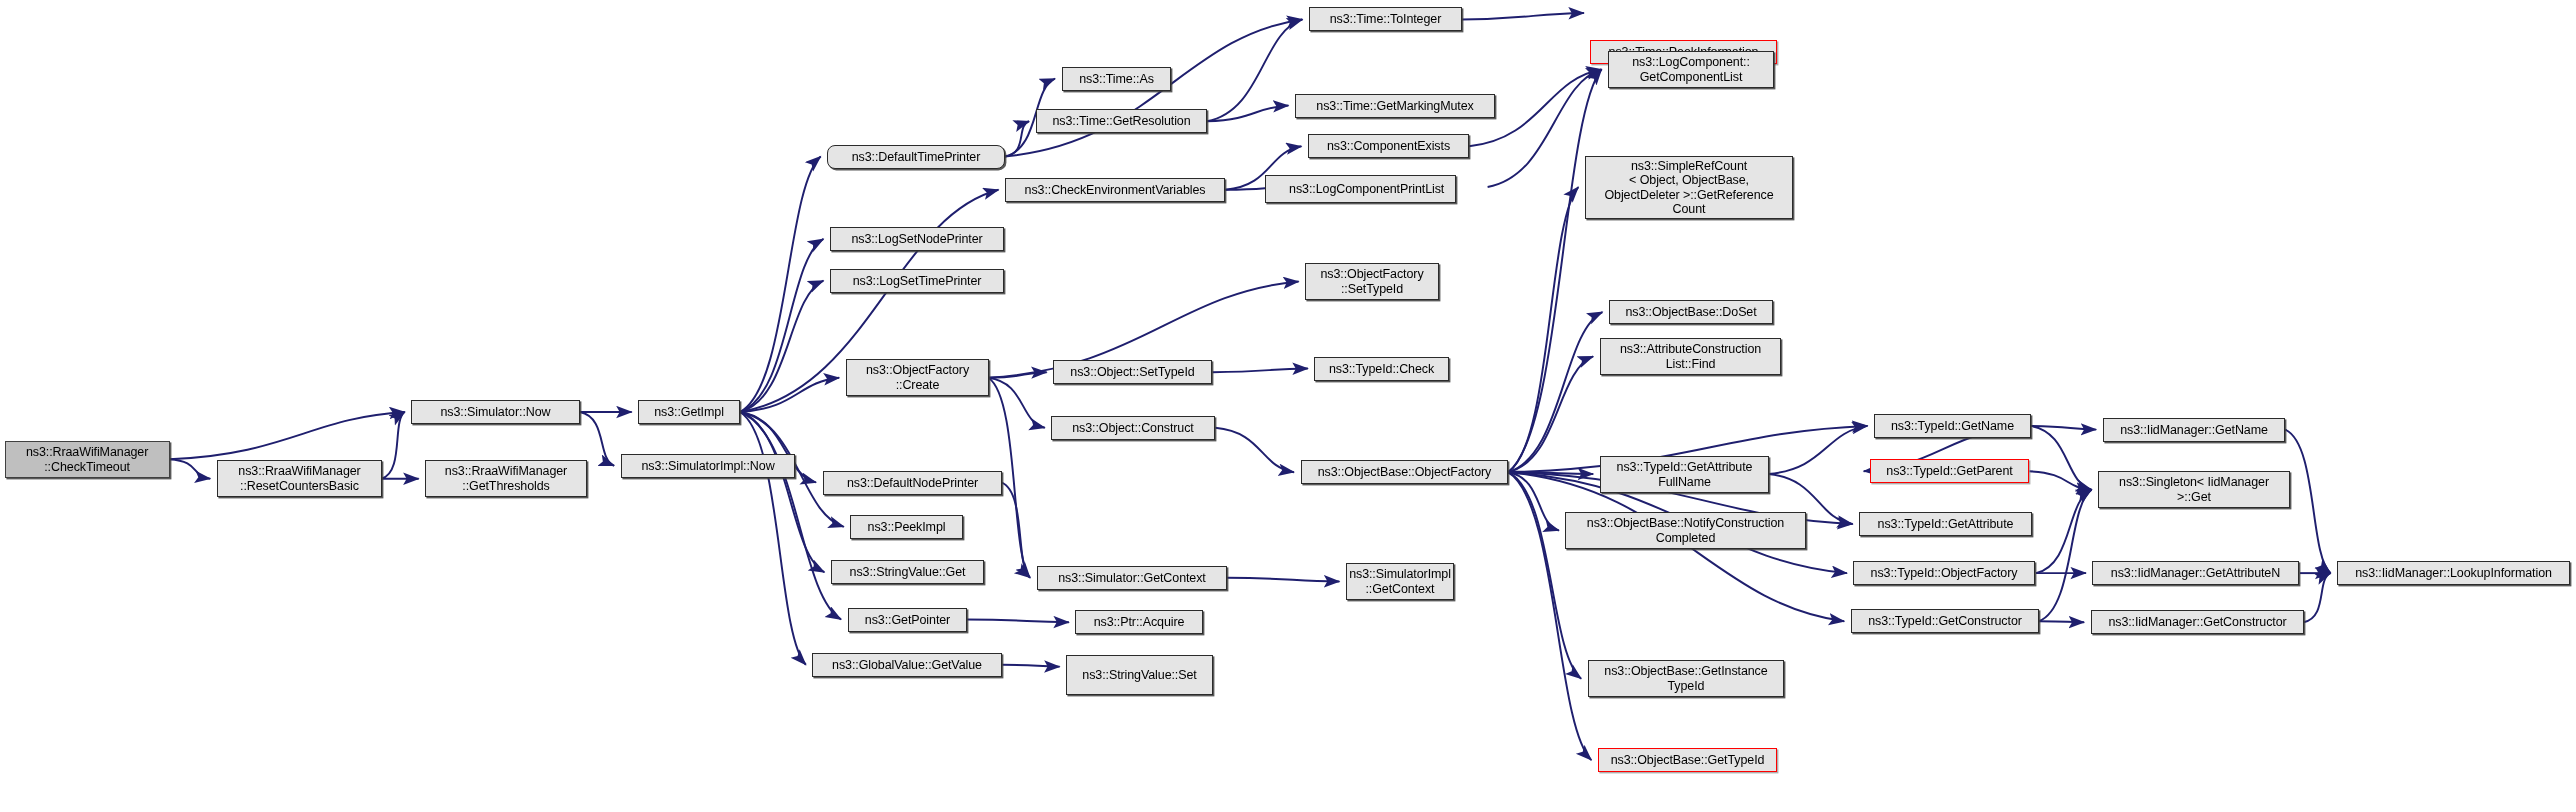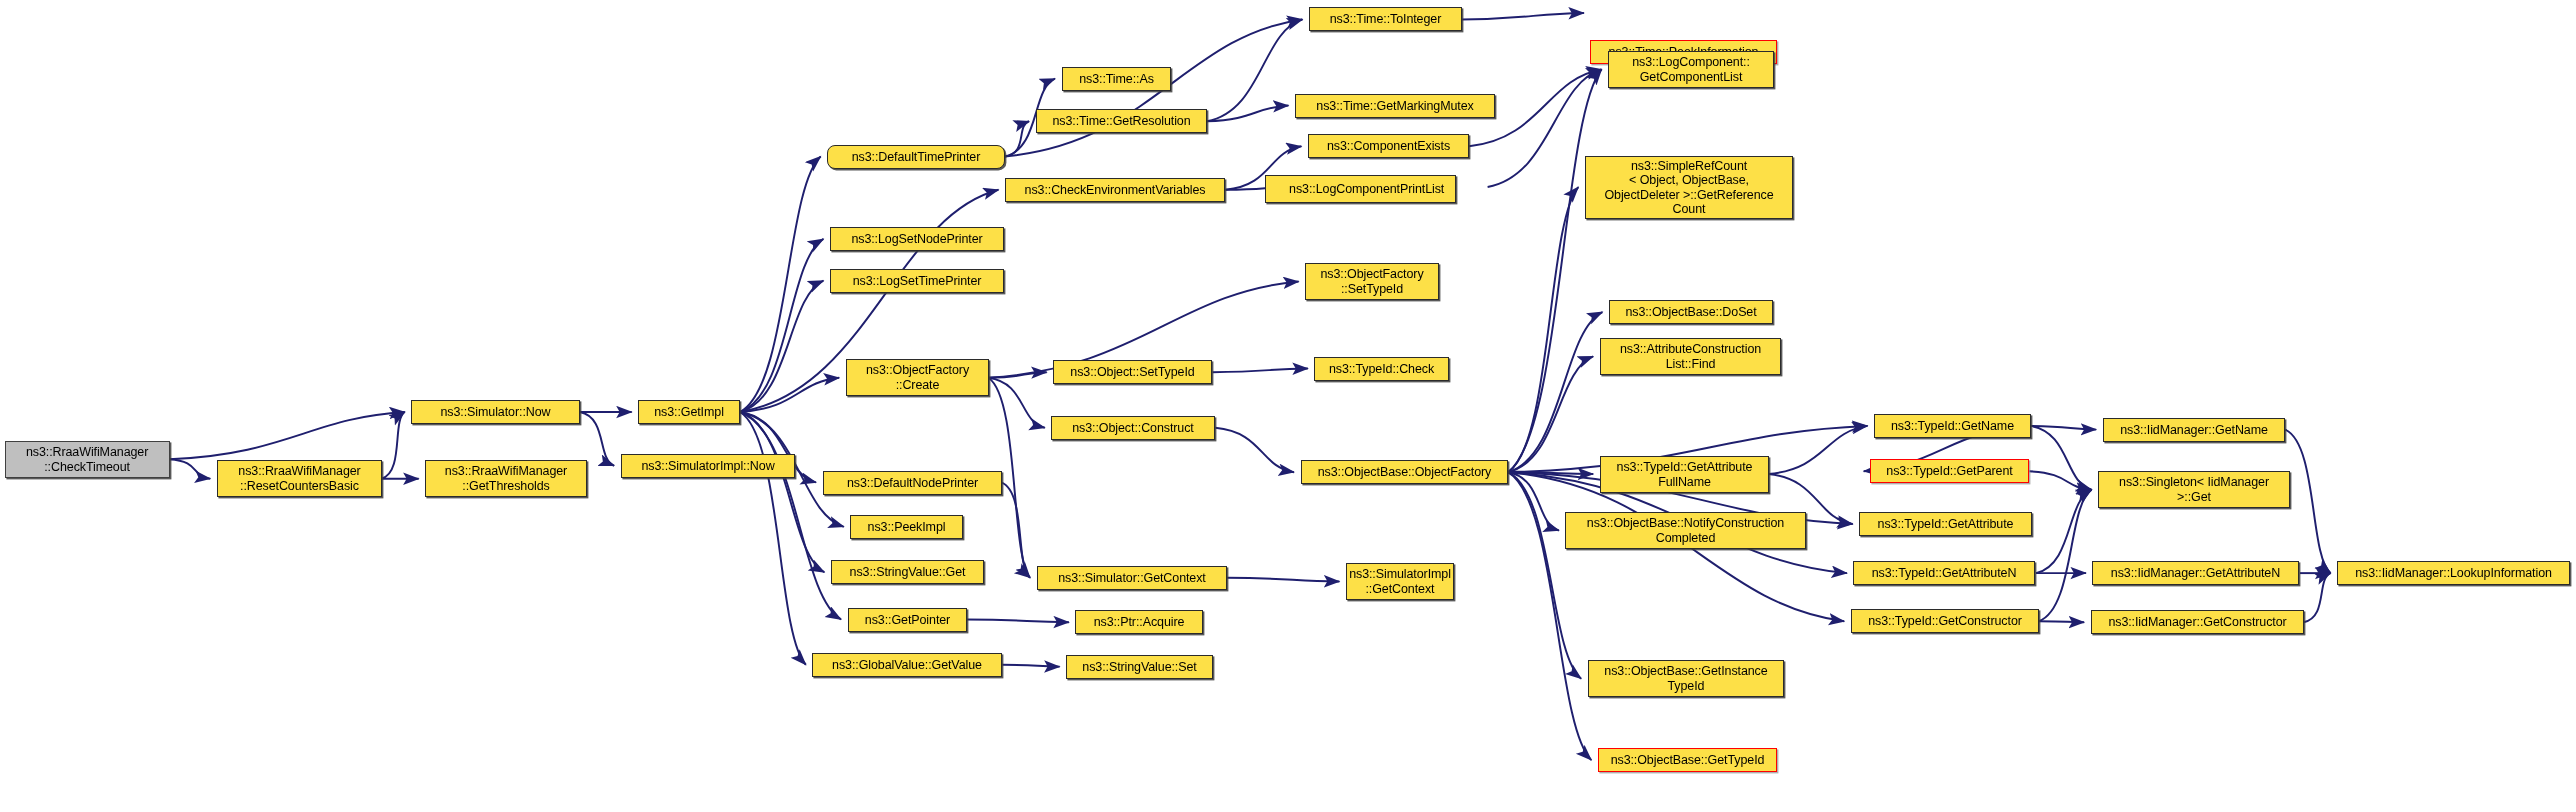--- a/index.html
+++ b/index.html
@@ -23,21 +23,21 @@
     height: 812px;
     pointer-events: none;
   }
   .node {
     position: absolute;
     box-sizing: border-box;
     display: flex;
     align-items: center;
     justify-content: center;
     text-align: center;
-    background: #fde047;
+    background: #e5e5e5;
     border: 0.9px solid #2b2b2b;
     color: #000000;
     font-size: 12.5px;
     line-height: 14.4px;
     letter-spacing: -0.1px;
     padding: 0 3.7px;
     white-space: pre-line;
     box-shadow: 1.4px 1.4px 0 0 rgba(60,60,60,0.85);
   }
   .node.red {
@@ -143,21 +143,21 @@
       <div class="node" style="left: 831px; top: 560px; width: 153px; height: 24px;">ns3::StringValue::Get</div>
       <div class="node" style="left: 848px; top: 608px; width: 119px; height: 24px;">ns3::GetPointer</div>
       <div class="node" style="left: 812px; top: 653px; width: 190px; height: 24px;">ns3::GlobalValue::GetValue</div>
       <div class="node" style="left: 1062px; top: 67px; width: 109px; height: 24px;">ns3::Time::As</div>
       <div class="node" style="left: 1036px; top: 109px; width: 171px; height: 24px;">ns3::Time::GetResolution</div>
       <div class="node" style="left: 1005px; top: 178px; width: 220px; height: 24px;">ns3::CheckEnvironmentVariables</div>
       <div class="node" style="left: 1053px; top: 360px; width: 159px; height: 24px;">ns3::Object::SetTypeId</div>
       <div class="node" style="left: 1051px; top: 416px; width: 164px; height: 24px;">ns3::Object::Construct</div>
       <div class="node" style="left: 1037px; top: 566px; width: 190px; height: 24px;">ns3::Simulator::GetContext</div>
       <div class="node" style="left: 1075px; top: 610px; width: 128px; height: 24px;">ns3::Ptr::Acquire</div>
-      <div class="node" style="left: 1066px; top: 655px; width: 147px; height: 24px;">ns3::StringValue::Set</div>
+      <div class="node" style="left: 1066px; top: 655px; width: 147px; height: 40px;">ns3::StringValue::Set</div>
       <div class="node" style="left: 1309px; top: 7.4px; width: 153px; height: 24px;">ns3::Time::ToInteger</div>
       <div class="node" style="left: 1295px; top: 94px; width: 200px; height: 24px;">ns3::Time::GetMarkingMutex</div>
       <div class="node" style="left: 1308px; top: 134px; width: 161px; height: 24px;">ns3::ComponentExists</div>
       <div class="node" style="left: 1265px; top: 175px; width: 191px; height: 28px; padding-left: 16px;">ns3::LogComponentPrintList</div>
       <div class="node" style="left: 1305px; top: 263px; width: 134px; height: 37px;">ns3::ObjectFactory
 ::SetTypeId</div>
       <div class="node" style="left: 1314px; top: 357px; width: 135px; height: 24px;">ns3::TypeId::Check</div>
       <div class="node" style="left: 1301px; top: 460px; width: 207px; height: 24px;">ns3::ObjectBase::ObjectFactory</div>
       <div class="node" style="left: 1346px; top: 563px; width: 108px; height: 37px;">ns3::SimulatorImpl
 ::GetContext</div>
@@ -174,21 +174,21 @@
       <div class="node" style="left: 1600px; top: 456px; width: 169px; height: 37px;">ns3::TypeId::GetAttribute
 FullName</div>
       <div class="node" style="left: 1565px; top: 512px; width: 241px; height: 37px;">ns3::ObjectBase::NotifyConstruction
 Completed</div>
       <div class="node" style="left: 1588px; top: 660px; width: 196px; height: 37px;">ns3::ObjectBase::GetInstance
 TypeId</div>
       <div class="node red" style="left: 1598px; top: 748px; width: 179px; height: 24px;">ns3::ObjectBase::GetTypeId</div>
       <div class="node" style="left: 1874px; top: 414px; width: 157px; height: 24px;">ns3::TypeId::GetName</div>
       <div class="node red" style="left: 1870px; top: 459px; width: 159px; height: 24px;">ns3::TypeId::GetParent</div>
       <div class="node" style="left: 1859px; top: 512px; width: 173px; height: 24px;">ns3::TypeId::GetAttribute</div>
-      <div class="node" style="left: 1853px; top: 561px; width: 182px; height: 24px;">ns3::TypeId::GetAttributeN</div>
+      <div class="node" style="left: 1853px; top: 561px; width: 182px; height: 24px;">ns3::TypeId::ObjectFactory</div>
       <div class="node" style="left: 1851px; top: 609px; width: 188px; height: 24px;">ns3::TypeId::GetConstructor</div>
       <div class="node" style="left: 2103px; top: 418px; width: 182px; height: 24px;">ns3::IidManager::GetName</div>
       <div class="node" style="left: 2098px; top: 471px; width: 192px; height: 37px;">ns3::Singleton&lt; IidManager
 &gt;::Get</div>
       <div class="node" style="left: 2092px; top: 561px; width: 207px; height: 24px;">ns3::IidManager::GetAttributeN</div>
       <div class="node" style="left: 2091px; top: 610px; width: 213px; height: 24px;">ns3::IidManager::GetConstructor</div>
       <div class="node" style="left: 2337px; top: 561px; width: 233px; height: 24px;">ns3::IidManager::LookupInformation</div>
     </div>
 </div>
 

